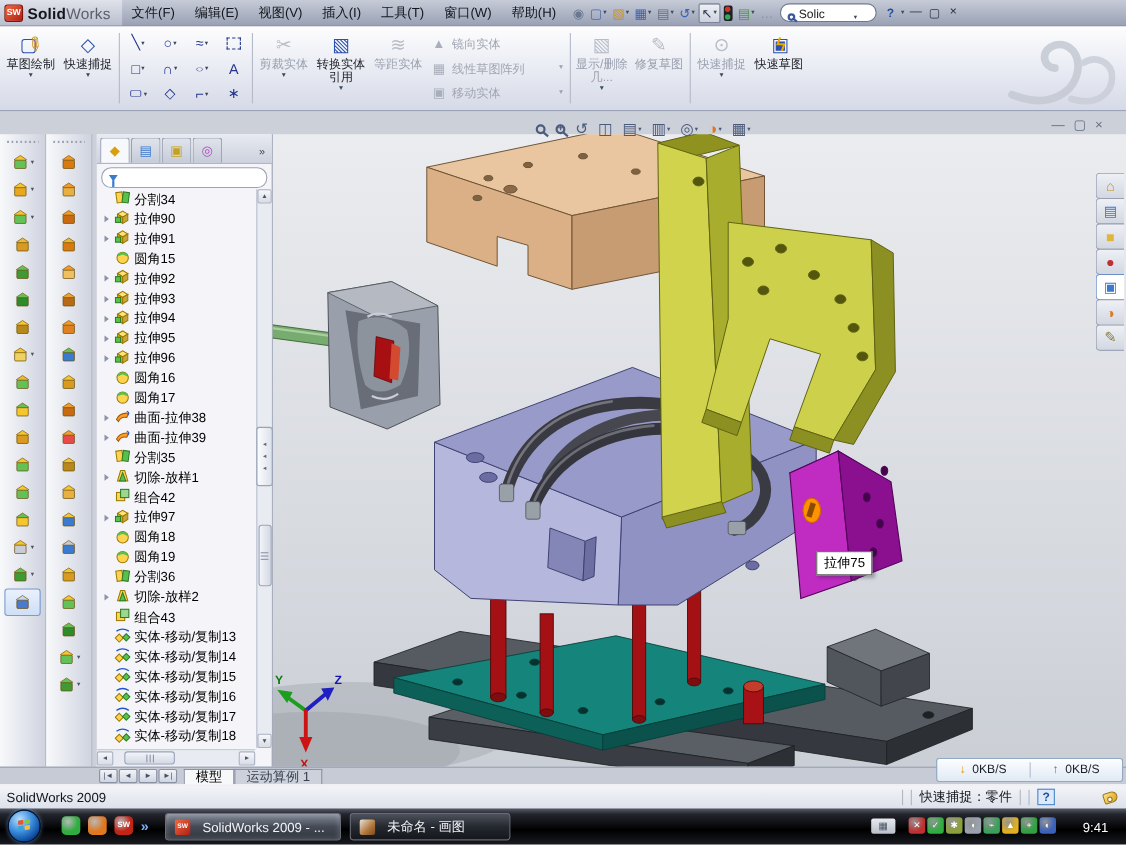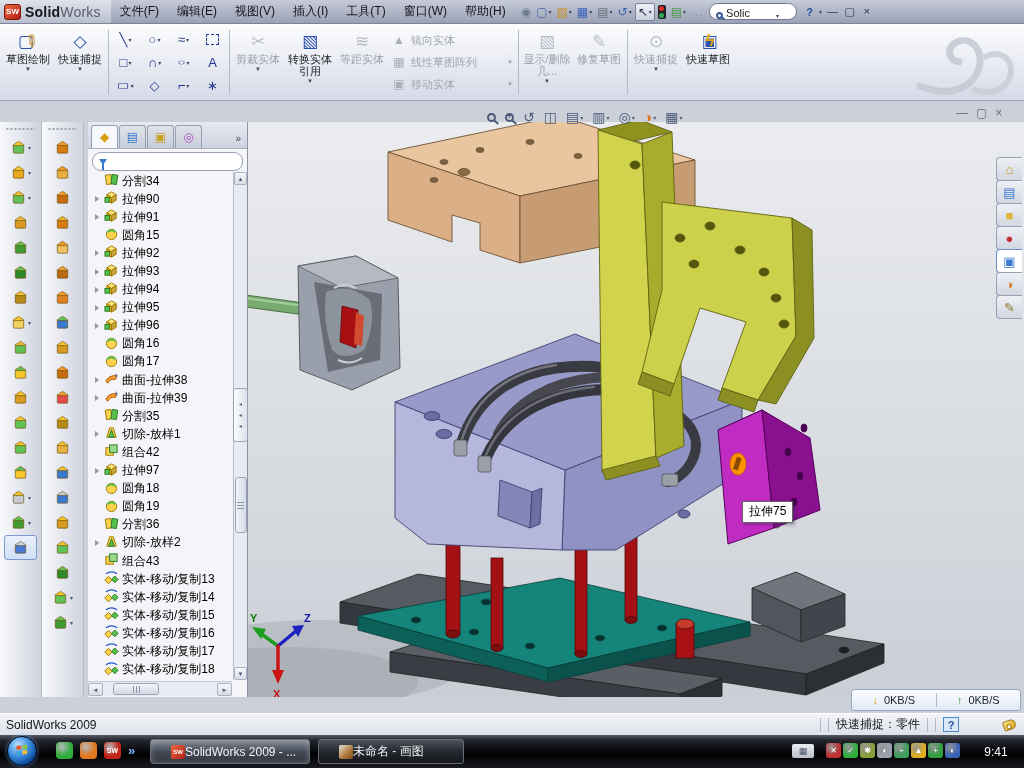--- a/index.html
+++ b/index.html
@@ -126,21 +126,21 @@
   #helpbadge{width:16px;height:15px;background:#dce9f8;border:1px solid #4a86c8;color:#2050a0;font-size:11px;font-weight:bold;display:flex;align-items:center;justify-content:center}
   #tagicon{width:13px;height:10px;background:linear-gradient(135deg,#ffe27a,#d8a520);border:1px solid #a07818;border-radius:2px 5px 5px 2px;transform:rotate(-18deg);position:relative}
   #tagicon:after{content:"";position:absolute;left:2px;top:3px;width:3px;height:3px;border-radius:50%;background:#fff;border:1px solid #a07818}
 
   
   #taskbar{left:0;top:735px;width:1024px;height:33px;background:linear-gradient(180deg,#565b66 0%,#23252c 16%,#0b0c0f 45%,#000 58%,#191b21 100%)}
   #orb{position:absolute;left:7px;top:1px;width:30px;height:30px;border-radius:50%;background:radial-gradient(circle at 35% 28%,#b5e0ff,#3c8ede 42%,#0c4899 75%,#062a60);border:1px solid #03142e;display:flex;align-items:center;justify-content:center;box-shadow:0 0 4px rgba(120,180,255,.6)}
   #ql{position:absolute;left:56px;top:7px;display:flex;align-items:center;gap:7px}
   .qlicon{width:17px;height:17px;border-radius:4px;display:flex;align-items:center;justify-content:center;color:#fff;font-size:7px;font-weight:bold}
   .chev{color:#7ab4ff;font-size:13px;font-weight:bold}
-  .taskwin{position:absolute;top:4px;height:25px;border-radius:3px;border:1px solid #676c76;display:flex;align-items:center;gap:0;padding:0 20px;font-size:12px;color:#f2f3f6;white-space:nowrap;overflow:hidden}
+  .taskwin{position:absolute;top:4px;height:25px;border-radius:3px;border:1px solid #676c76;display:flex;align-items:center;gap:11px;padding:0 8px;font-size:12px;color:#f2f3f6;white-space:nowrap;overflow:hidden}
   .taskwin.active{background:linear-gradient(#858d9a,#454b56 50%,#2e333c);box-shadow:inset 0 0 6px rgba(255,255,255,.25)}
   .taskwin.idle{background:linear-gradient(#4d525c,#24282f 50%,#15171c)}
   .twicon{width:14px;height:14px;border-radius:2px;flex:none;display:flex;align-items:center;justify-content:center;font-size:6px;font-weight:bold;color:#fff}
   #kbicon{position:absolute;left:792px;top:9px;width:22px;height:14px;background:linear-gradient(#e8ebf0,#b9bfc9);border-radius:2px;color:#4a5466;font-size:9px;display:flex;align-items:center;justify-content:center}
   #tray{position:absolute;left:826px;top:8px;display:flex;gap:2px}
   .trayicon{width:15px;height:15px;border-radius:3px;display:flex;align-items:center;justify-content:center;font-size:8px;color:#fff}
   #clock{position:absolute;left:972px;top:0;width:48px;height:33px;color:#fff;font-size:12px;display:flex;align-items:center;justify-content:center;text-shadow:0 1px 2px #000}
 </style>
 </head>
 <body>
@@ -1099,20 +1099,32 @@
         <span class="dn">↓</span>
         <span>0KB/S</span>
       </div>
     <div class="netdiv"></div>
     <div class="nethalf">
         <span class="up">↑</span>
         <span>0KB/S</span>
       </div>
   </div>
 
+  <div id="bottomtabs" class="abs">
+    <div id="navbtns">
+        <span class="nav">|◄</span>
+        <span class="nav">◄</span>
+        <span class="nav">►</span>
+        <span class="nav">►|</span>
+      </div>
+    <div id="sheettabs" style="display:flex;margin-left:4px">
+        <span class="stab active">模型</span>
+        <span class="stab idle">运动算例 1</span>
+      </div>
+  </div>
 
   <div id="statusbar" class="abs">
     <span id="statusleft">SolidWorks 2009</span>
     <div id="statusright">
       <span class="ssep"></span>
         <span class="ssep"></span>
       <span>快速捕捉：零件</span>
       <span class="ssep"></span>
         <span class="ssep"></span>
       <span id="helpbadge">?</span>

